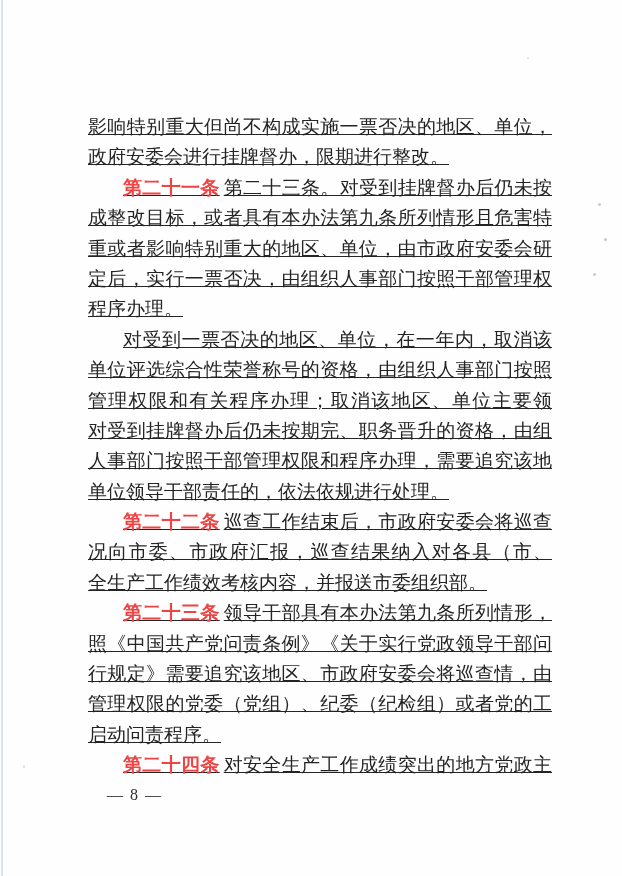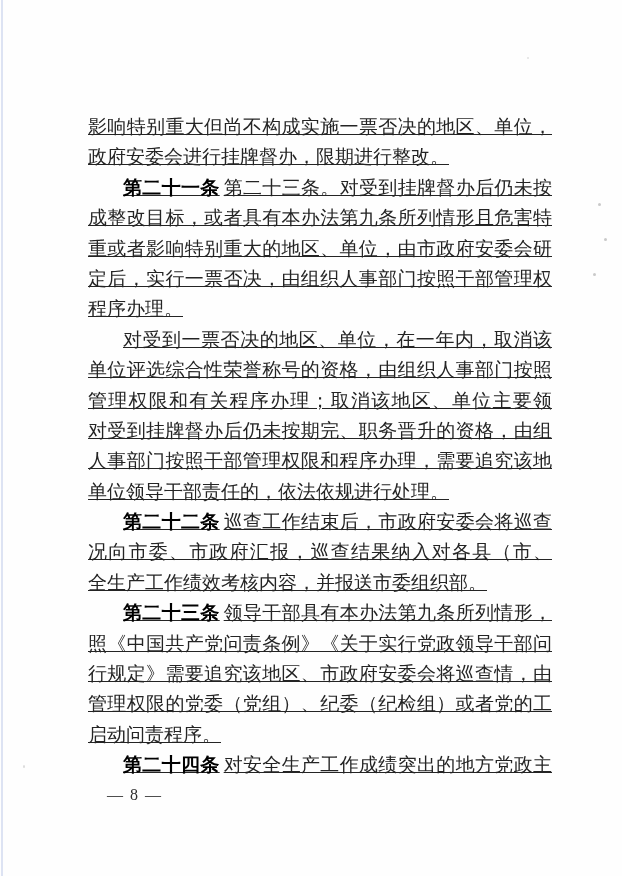--- a/index.html
+++ b/index.html
@@ -44,21 +44,21 @@
   .line.justify {
     text-align: justify;
     text-align-last: justify;
     text-justify: inter-character;
   }
   .line.indent {
     padding-left: 35px;
   }
   .article-no {
     font-weight: bold;
-    color: #000000;
+    color: #ef4444;
     margin-right: 4px;
   }
   .footer {
     position: absolute;
     left: 107px;
     top: 786px;
     font-size: 16px;
     letter-spacing: 1.5px;
     color: #2e2e2e;
   }

